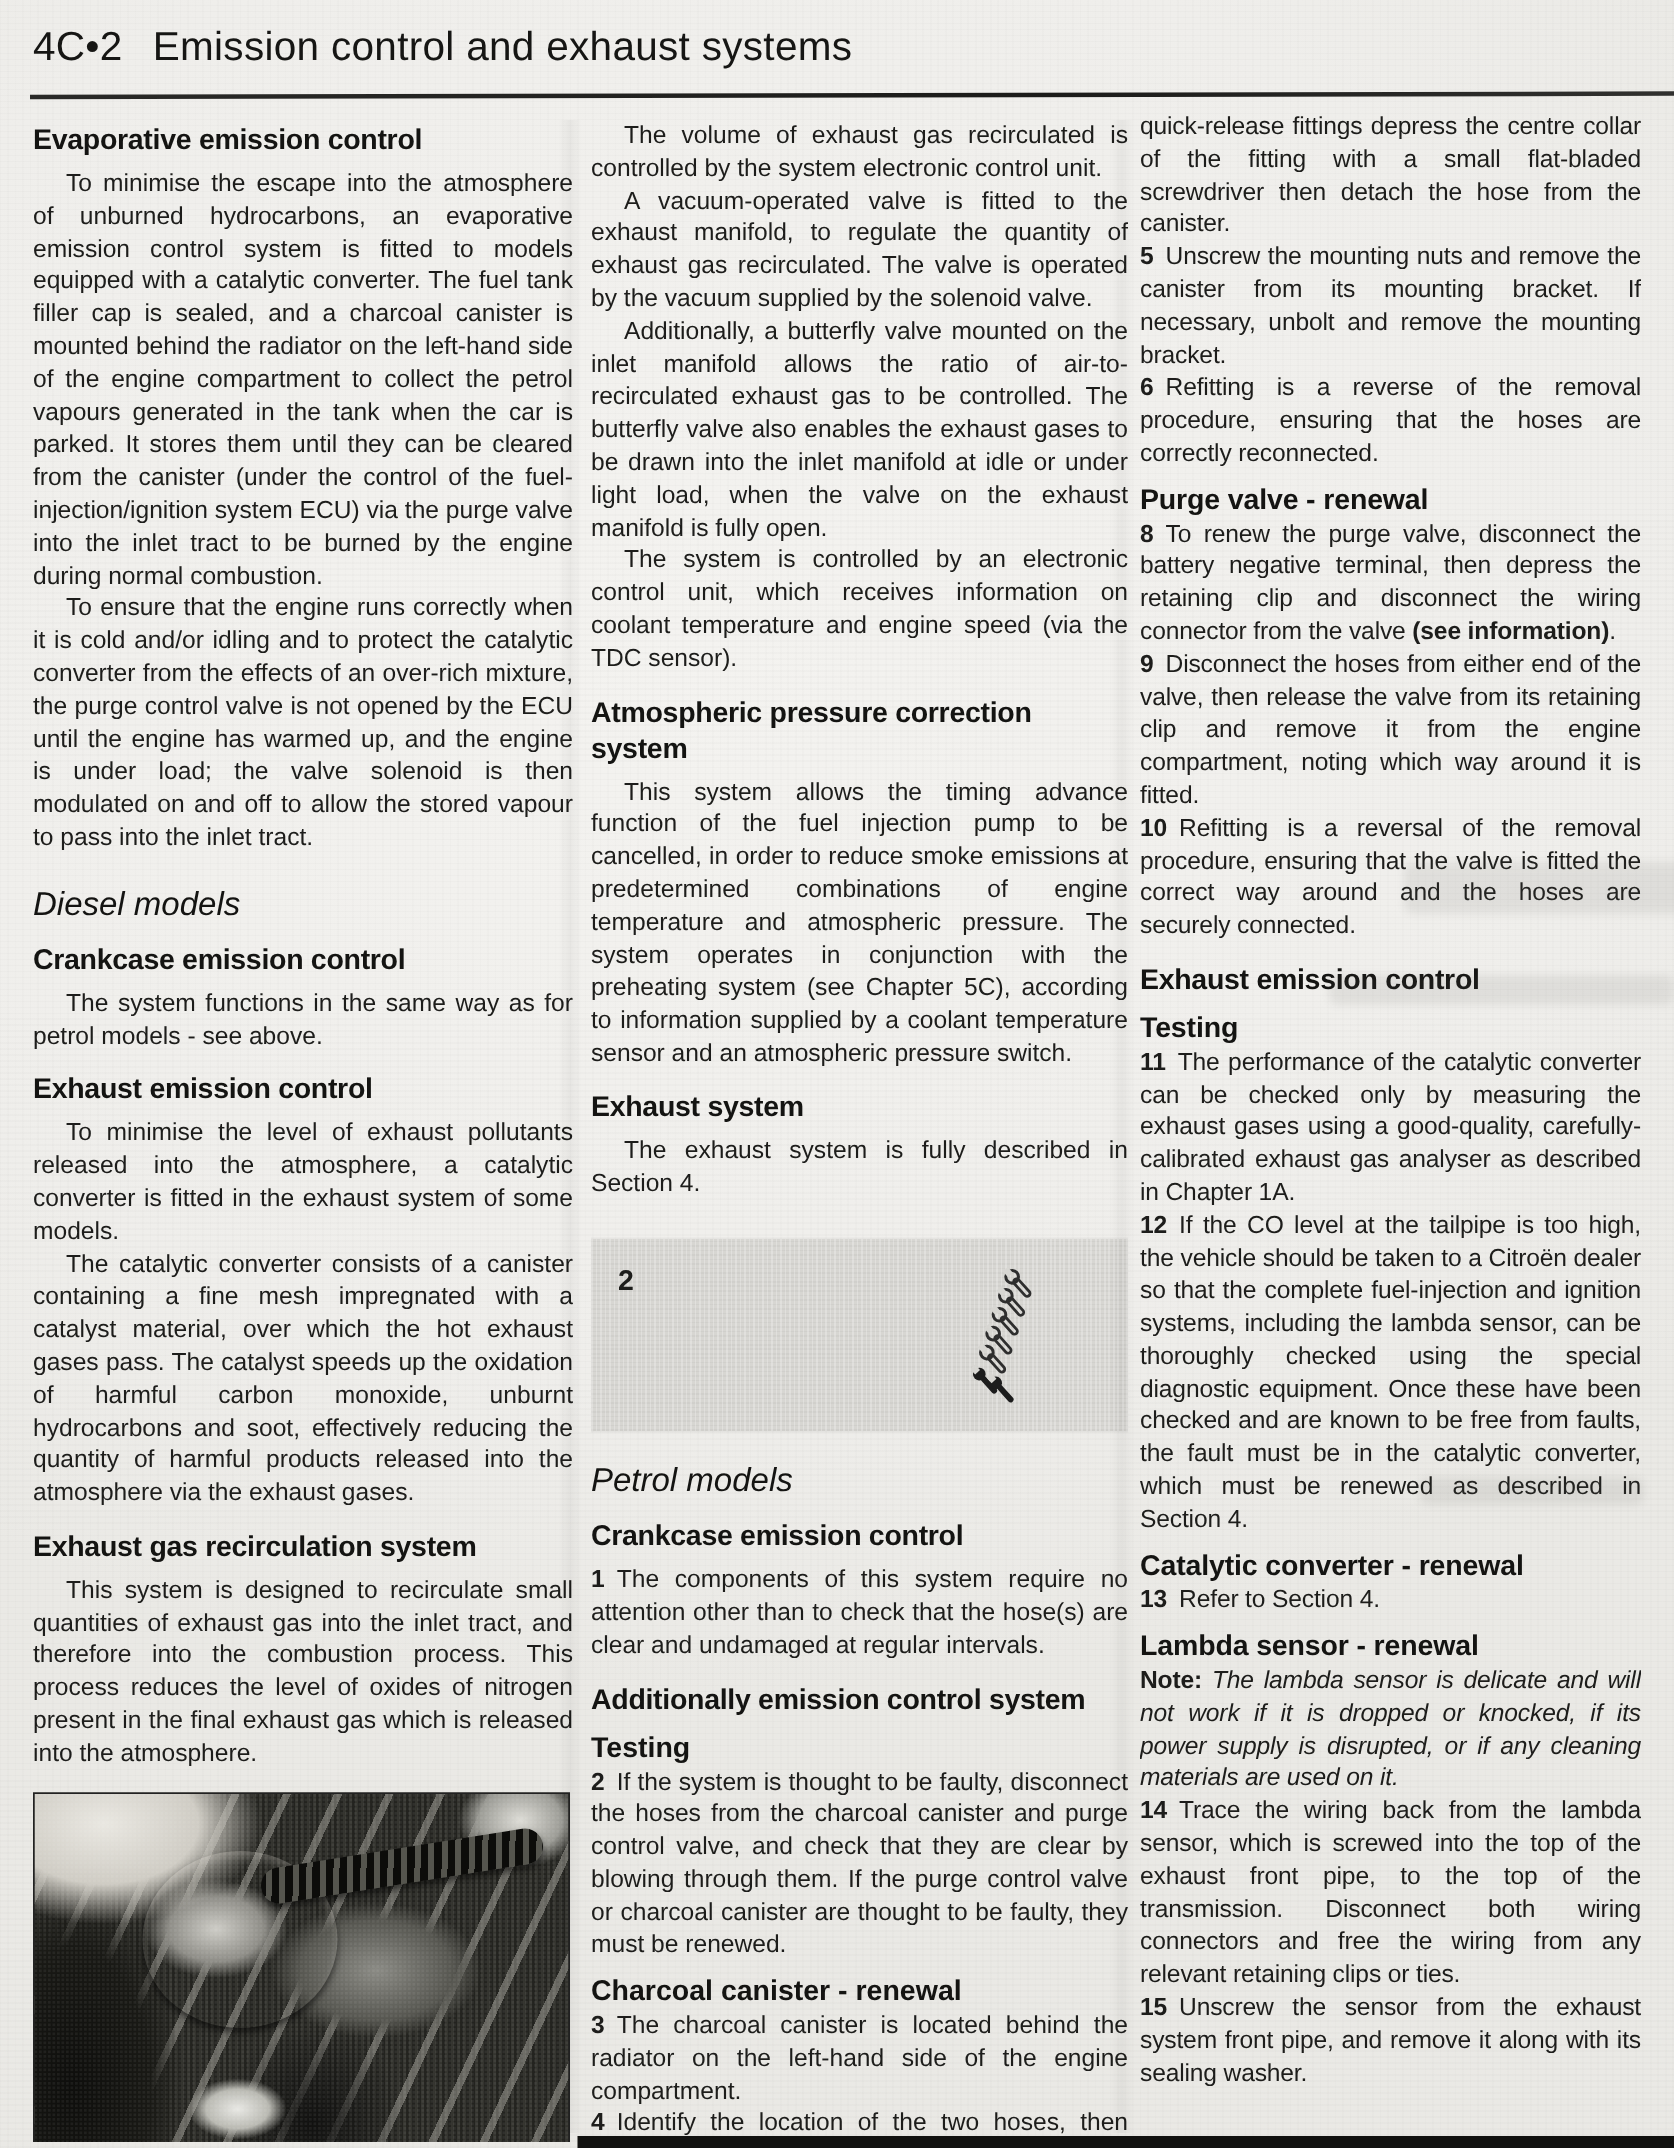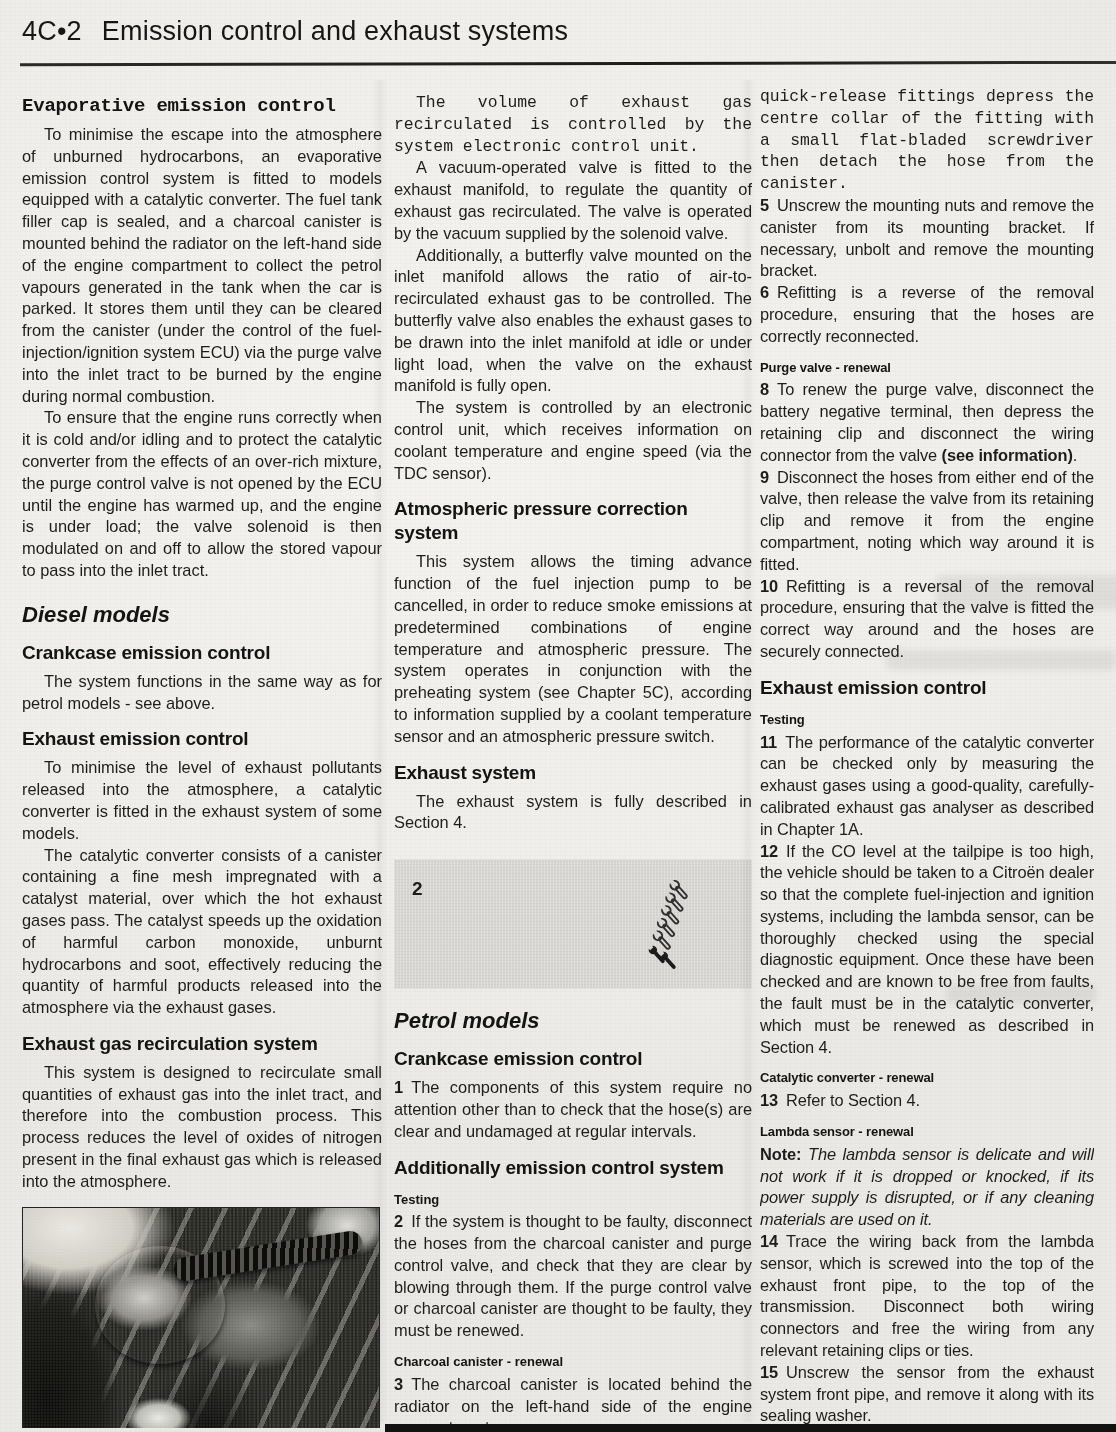--- a/index.html
+++ b/index.html
@@ -34,23 +34,23 @@
   .col-left{left:22px;top:82px;width:360px;height:1346px;}
   .col-middle{left:394px;top:80px;width:358px;height:1348px;}
   .col-right{left:760px;top:74px;width:334px;height:1350px;letter-spacing:-0.1px;}
   .p{margin:0;text-indent:22px;}
   .p.noindent,.step,.note{text-indent:0;}
   .step{margin:0;}
   .step .num{font-weight:bold;margin-right:8px;}
   .note{margin:0;}
   .note i{font-style:italic;}
   .h2{font-weight:bold;font-size:19px;line-height:24px;margin:13px 0 6px;letter-spacing:-0.2px;text-align:left;color:#141412;}
-  .h3{font-weight:bold;font-size:13px;line-height:21.8px;margin:9px 0 1px;text-align:left;color:#141412;}
-  .h_italic{font-weight:bold;font-style:italic;font-size:22px;line-height:26px;margin:20px 0 8px;text-align:left;color:#141412;}
-  .col > :first-child{margin-top:12px;font-family:Liberation Mono, monospace;}
+  .h3{font-weight:bold;font-size:19px;line-height:21.8px;margin:9px 0 1px;text-align:left;color:#141412;}
+  .h_italic{font-weight:normal;font-style:italic;font-size:22px;line-height:26px;margin:20px 0 8px;text-align:left;color:#141412;}
+  .col > :first-child{margin-top:0;}
   
   .section-box{
     margin:26px 0 16px;
     background:
       repeating-linear-gradient(90deg, rgba(255,255,255,0.25) 0 1px, transparent 1px 3px),
       repeating-linear-gradient(0deg, rgba(0,0,0,0.03) 0 1px, transparent 1px 3px),
       #d7d6d2;
     display:grid;grid-template-columns:40px 1fr 52px;align-items:center;
     padding:16px 6px 16px 18px;min-height:80px;
     box-shadow:0 0 0 1px rgba(0,0,0,0.04);

